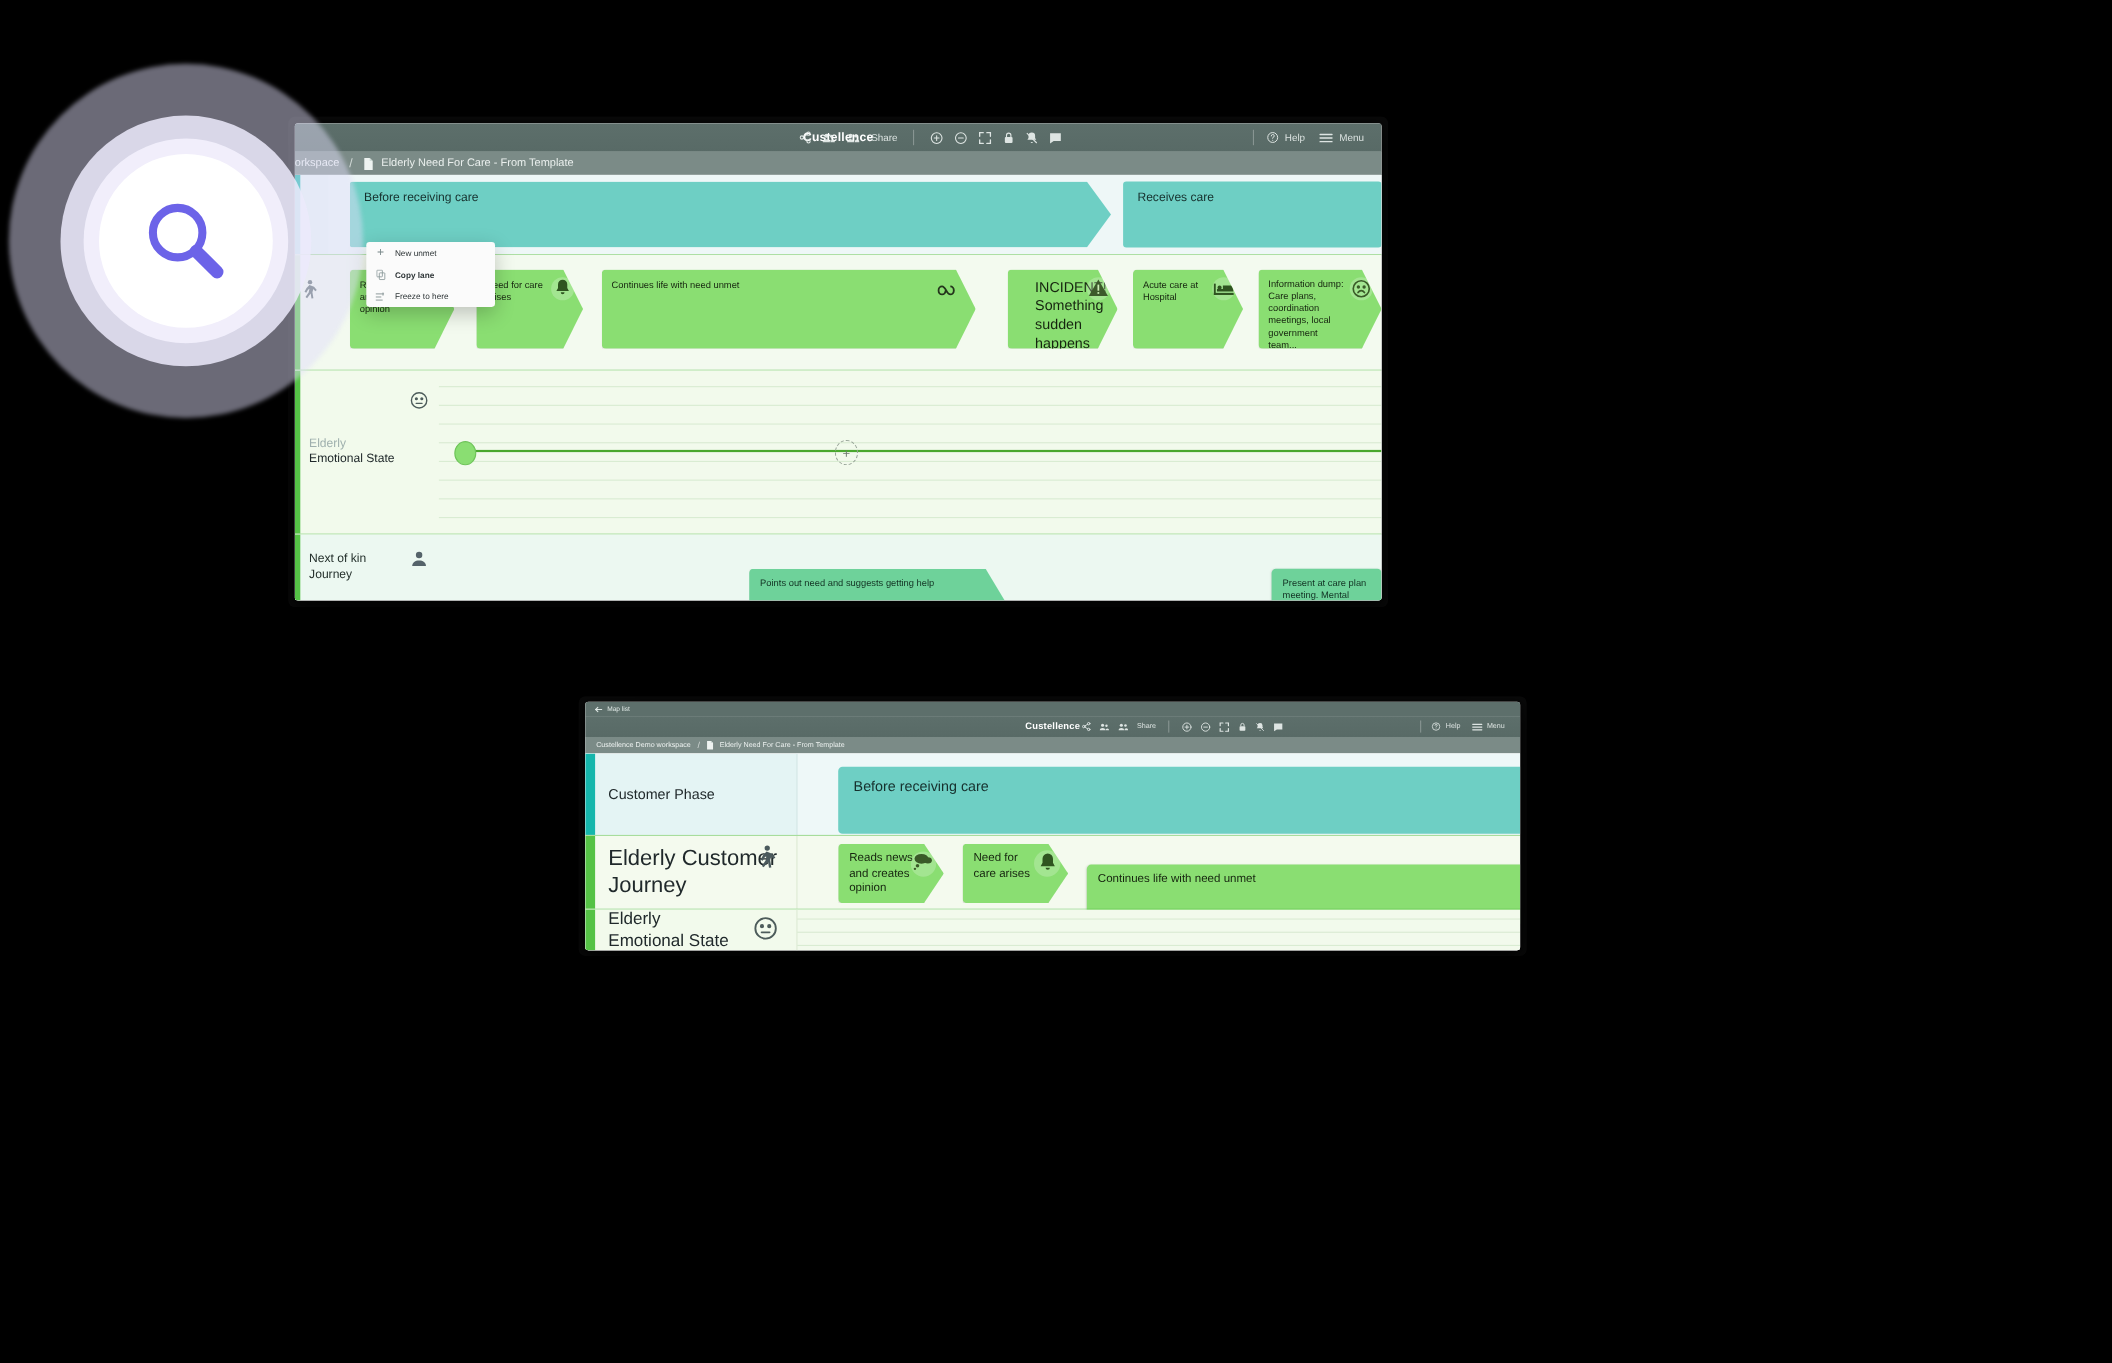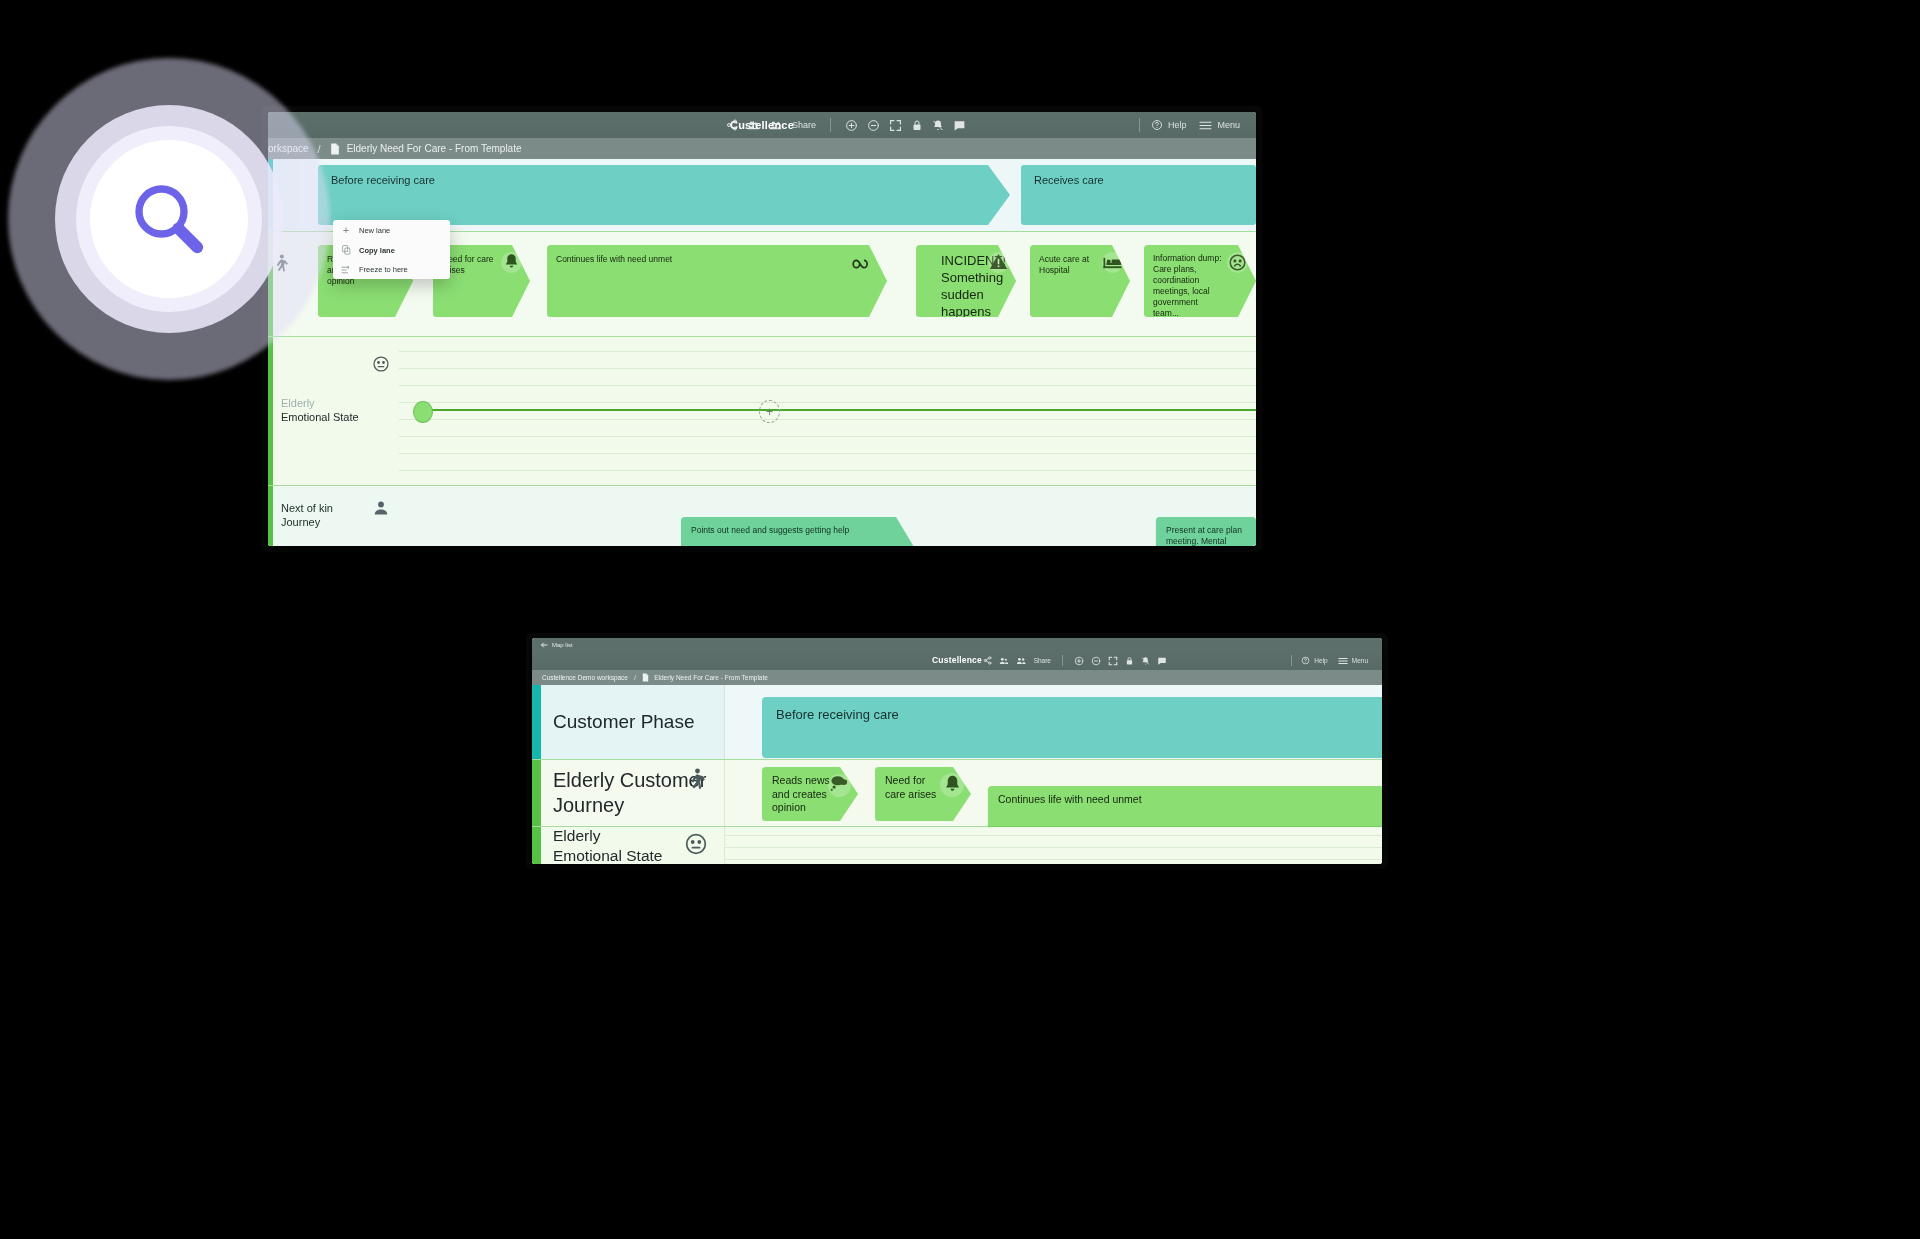--- a/index.html
+++ b/index.html
@@ -338,21 +338,21 @@
         </div>
         <div class="card flat" style="left:888px;top:12px;width:100px;height:60px;background:#6ed29a;">
           <div class="card-text" style="left:10px;top:8px;width:80px;font-size:8.5px;color:#123223;">Present at care plan meeting. Mental support for the elderly.</div>
         </div>
       </div>
     </div>
 
     <div class="ctx" style="left:65px;top:108px;width:117px;height:59px;">
       <div class="ctx-item" style="height:20px;">
         <span class="ctx-ico" style="width:26px;height:20px;font-size:11px;">+</span>
-        <span style="font-size:7.5px;">New lane</span>
+        <span style="font-size:7.5px;">New unmet</span>
       </div>
       <div class="ctx-item" style="height:20px;font-weight:bold;">
         <span class="ctx-ico" style="width:26px;height:20px;">
           <svg width="9" height="10" viewBox="0 0 16 18" fill="none" stroke="#8a9899" stroke-width="1.4">
             <rect x="1" y="1" width="9" height="11" rx="1"></rect>
               <rect x="5" y="5.5" width="9" height="11" rx="1"></rect>
           </svg>
         </span>
         <span style="font-size:7.5px;">Copy lane</span>
       </div>
@@ -486,21 +486,21 @@
         </svg>
       </span>
       <span class="bc-name" style="font-size:6.5px;">Elderly Need For Care - From Template</span>
     </div>
 
     <div class="board" style="top:47px;height:179px;background:#fff;">
 
       <div class="lane" style="top:0;height:74px;background:#e4f4f4;">
         <div class="lane-accent" style="width:9px;background:#15b6ac;"></div>
         <div class="lane-head" style="width:192px;">
-          <div class="lane-title" style="margin-left:21px;font-size:19px;">
+          <div class="lane-title" style="margin-left:21px;font-size:13px;">
             <span>Customer Phase</span>
           </div>
         </div>
         <div class="lane-body" style="left:192px;right:0;background:#eef8f8;border-left:1px solid #cfe4e3;"></div>
         <div class="phase plain" style="left:230px;top:12px;width:624px;height:61px;border-radius:4px;">
           <div class="phase-label" style="left:14px;top:10px;font-size:13px;">Before receiving care</div>
         </div>
       </div>
       <div class="lane-sep" style="top:74px;"></div>
 

